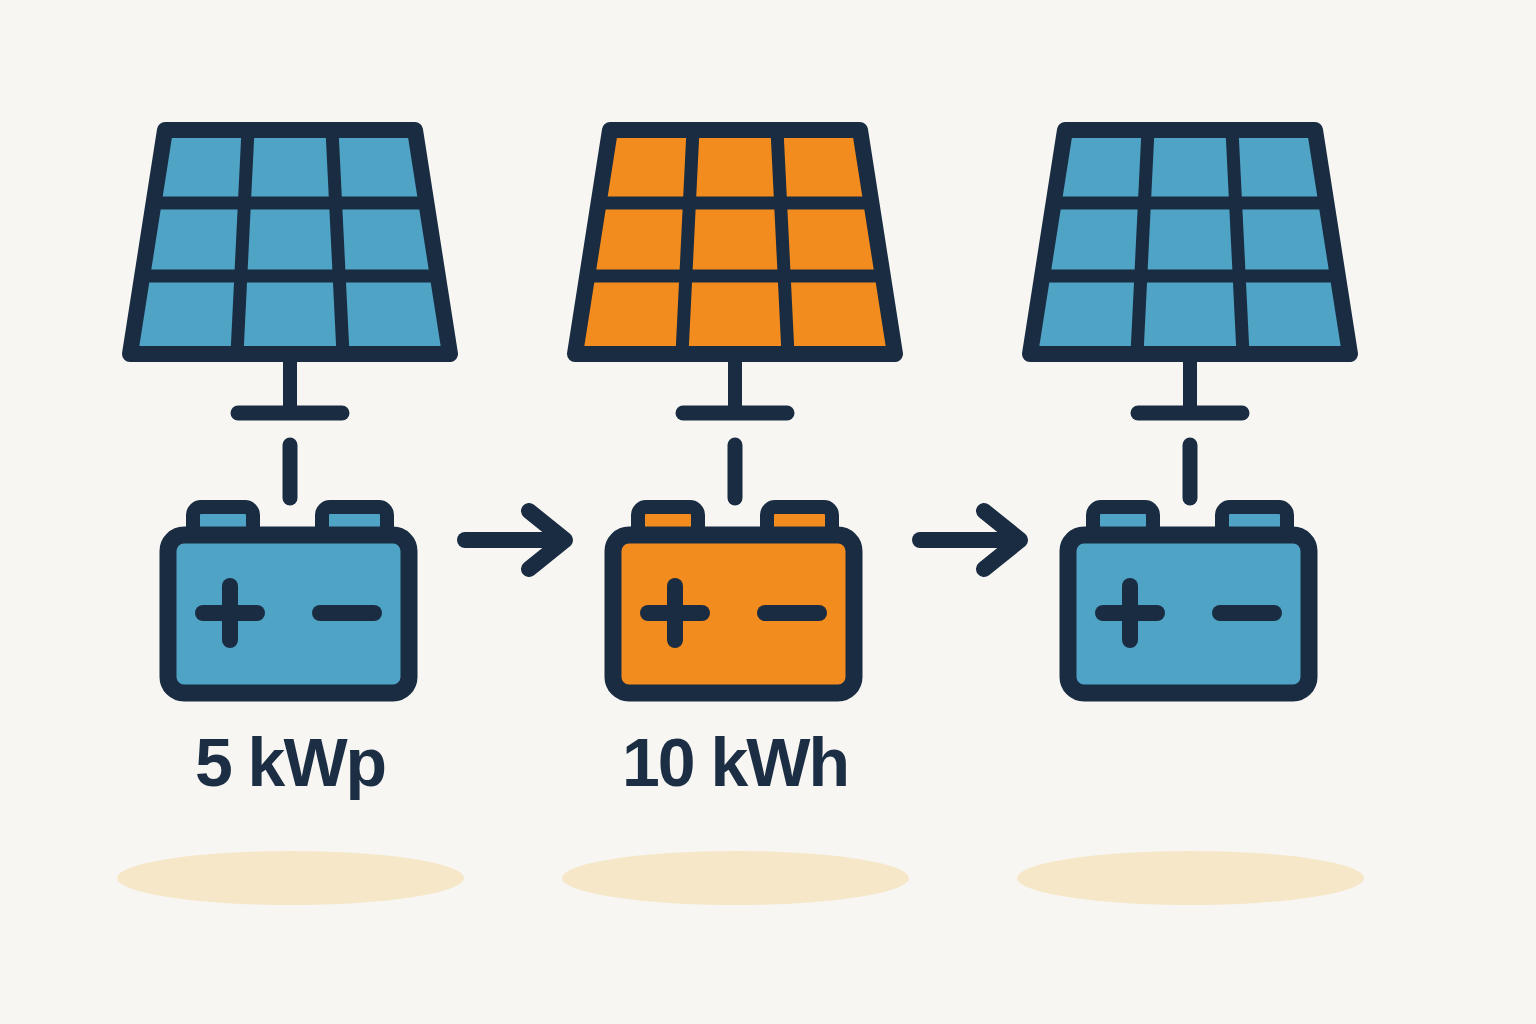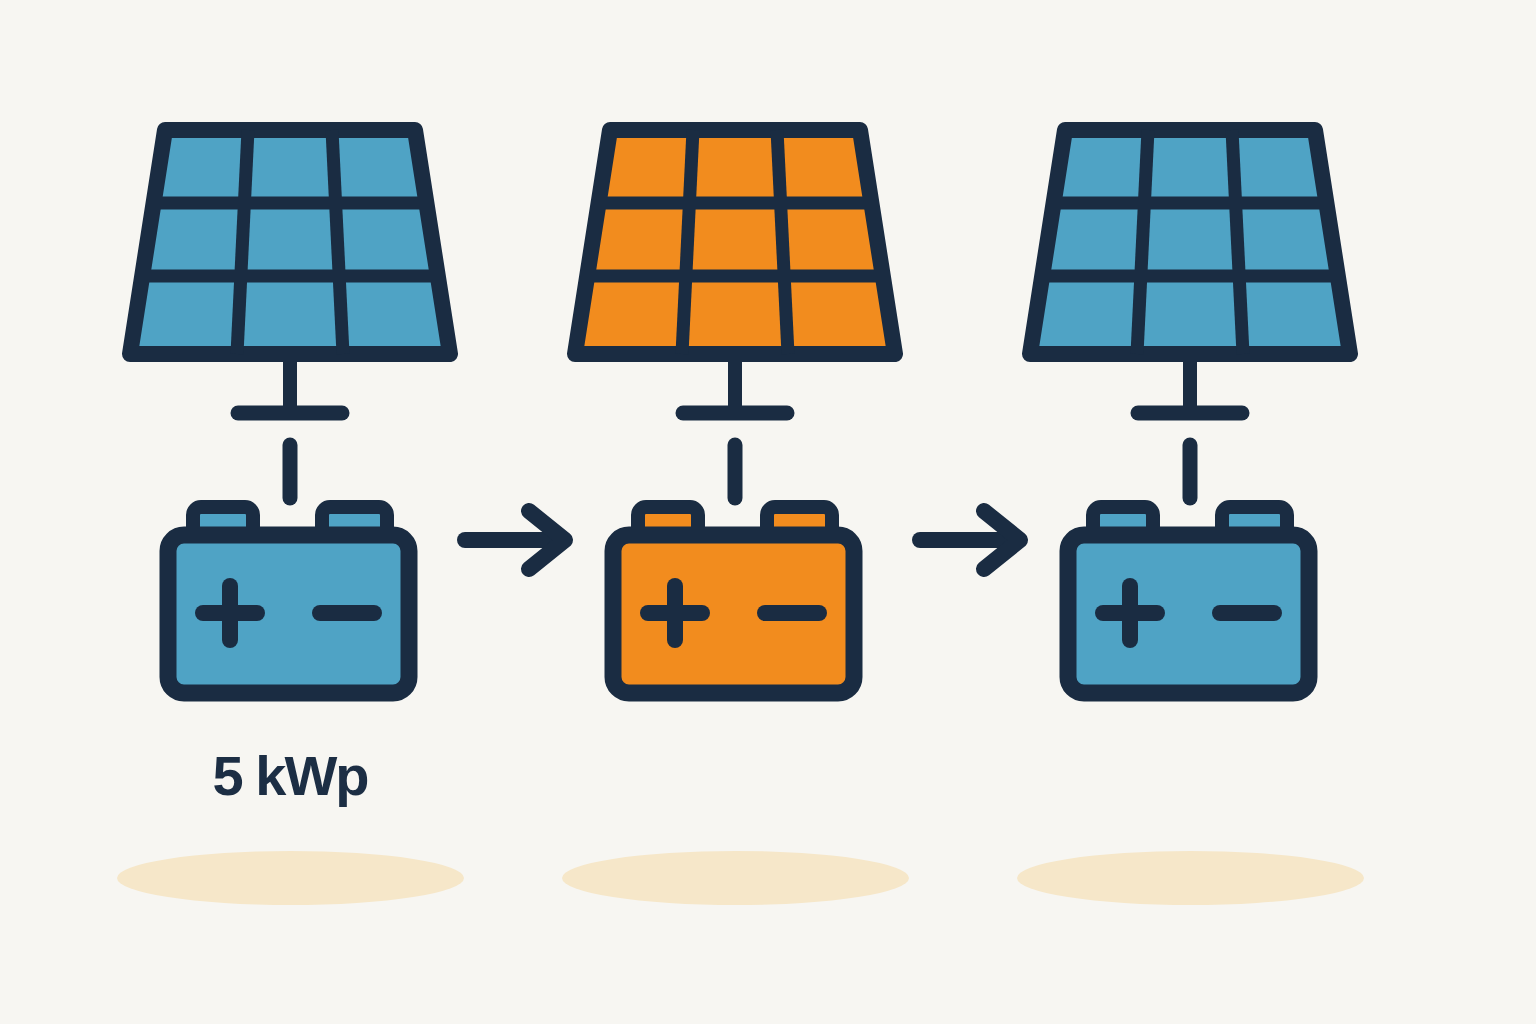--- a/index.html
+++ b/index.html
@@ -51,24 +51,24 @@
     stroke-width: 17;
   }
   .battery-terminal {
     fill: var(--panel);
     stroke: var(--ink);
     stroke-width: 14;
   }
   .capacity-label {
     position: absolute;
     left: 0;
-    top: 748px;
+    top: 728px;
     width: 360px;
     text-align: center;
-    font-size: 56px;
+    font-size: 68px;
     font-weight: 700;
     letter-spacing: -2px;
     line-height: 1;
     color: var(--text, #1b2e44);
     white-space: nowrap;
   }
   .ground-shadow {
     position: absolute;
     left: 7px;
     top: 851px;
@@ -152,20 +152,21 @@
         <rect class="battery-body" x="58" y="417" width="241" height="158" rx="16"></rect>
         <g>
           <line class="ink-line round-cap" style="stroke-width:16" x1="93" y1="495" x2="147" y2="495"></line>
           <line class="ink-line round-cap" style="stroke-width:16" x1="120" y1="468" x2="120" y2="522"></line>
         </g>
         <g>
           <line class="ink-line round-cap" style="stroke-width:16" x1="210" y1="495" x2="264" y2="495"></line>
         </g>
       </g>
     </svg>
+    <div class="capacity-label">10 kWh</div>
     <div class="ground-shadow"></div>
   </section>
 
   <svg class="arrow-svg" style="left:910px" viewBox="0 0 120 80">
     <line class="arrow-stroke" x1="10" y1="40" x2="96" y2="40"></line>
     <polyline class="arrow-stroke" points="74,11 110,40 74,69"></polyline>
   </svg>
 
   <section class="group" style="left: 1010px; --panel: #4fa3c5;">
     <svg class="group-svg" viewBox="0 0 360 600">

